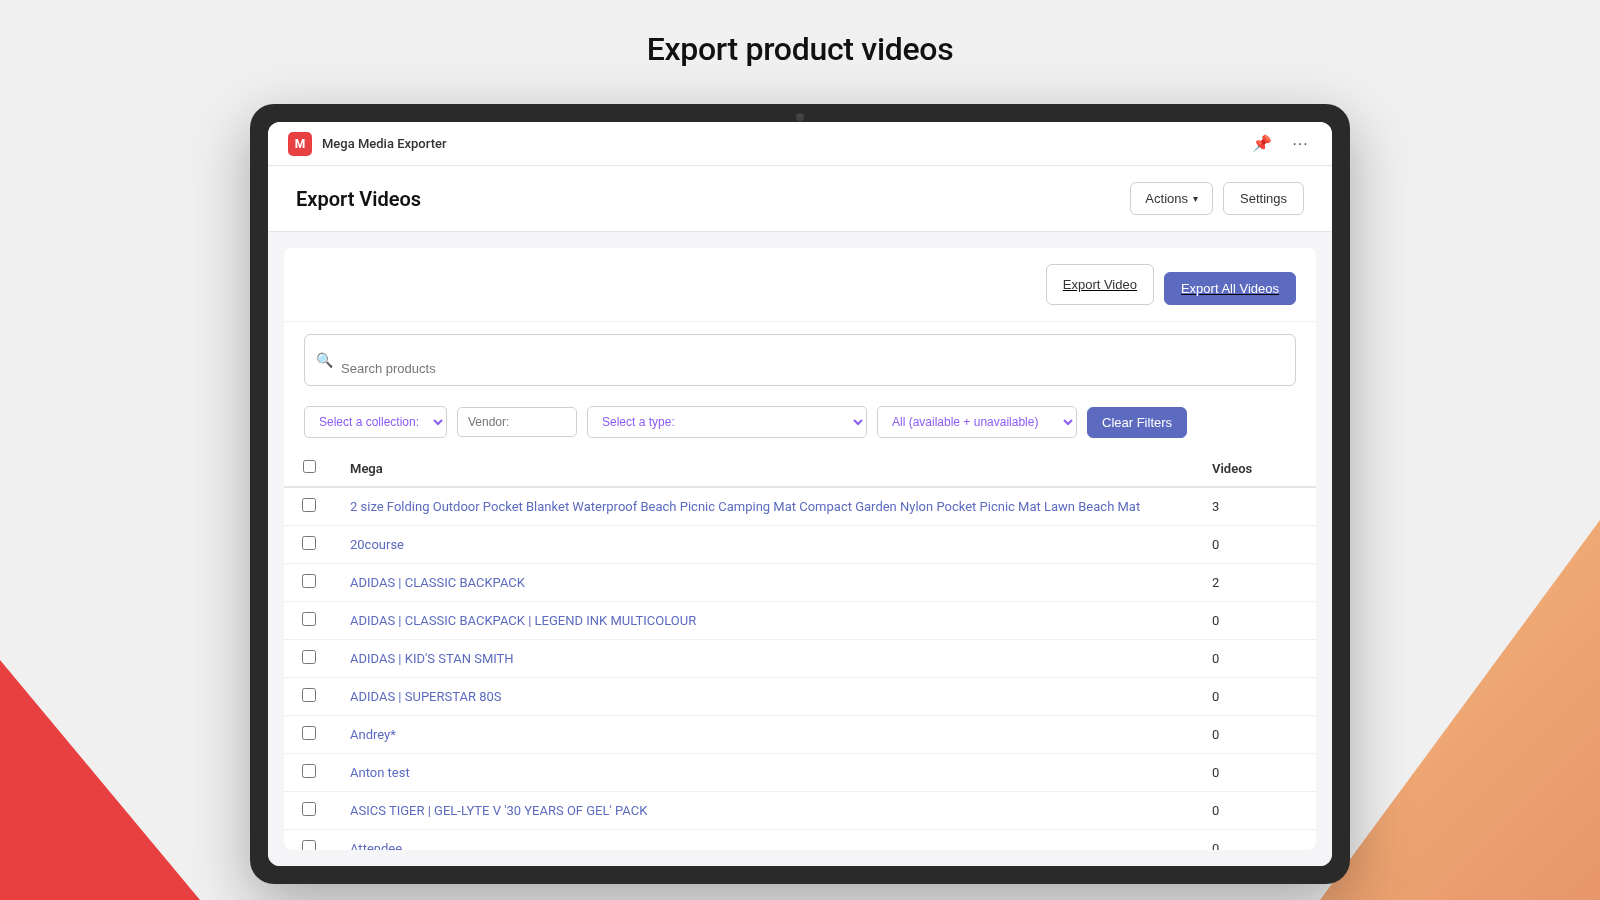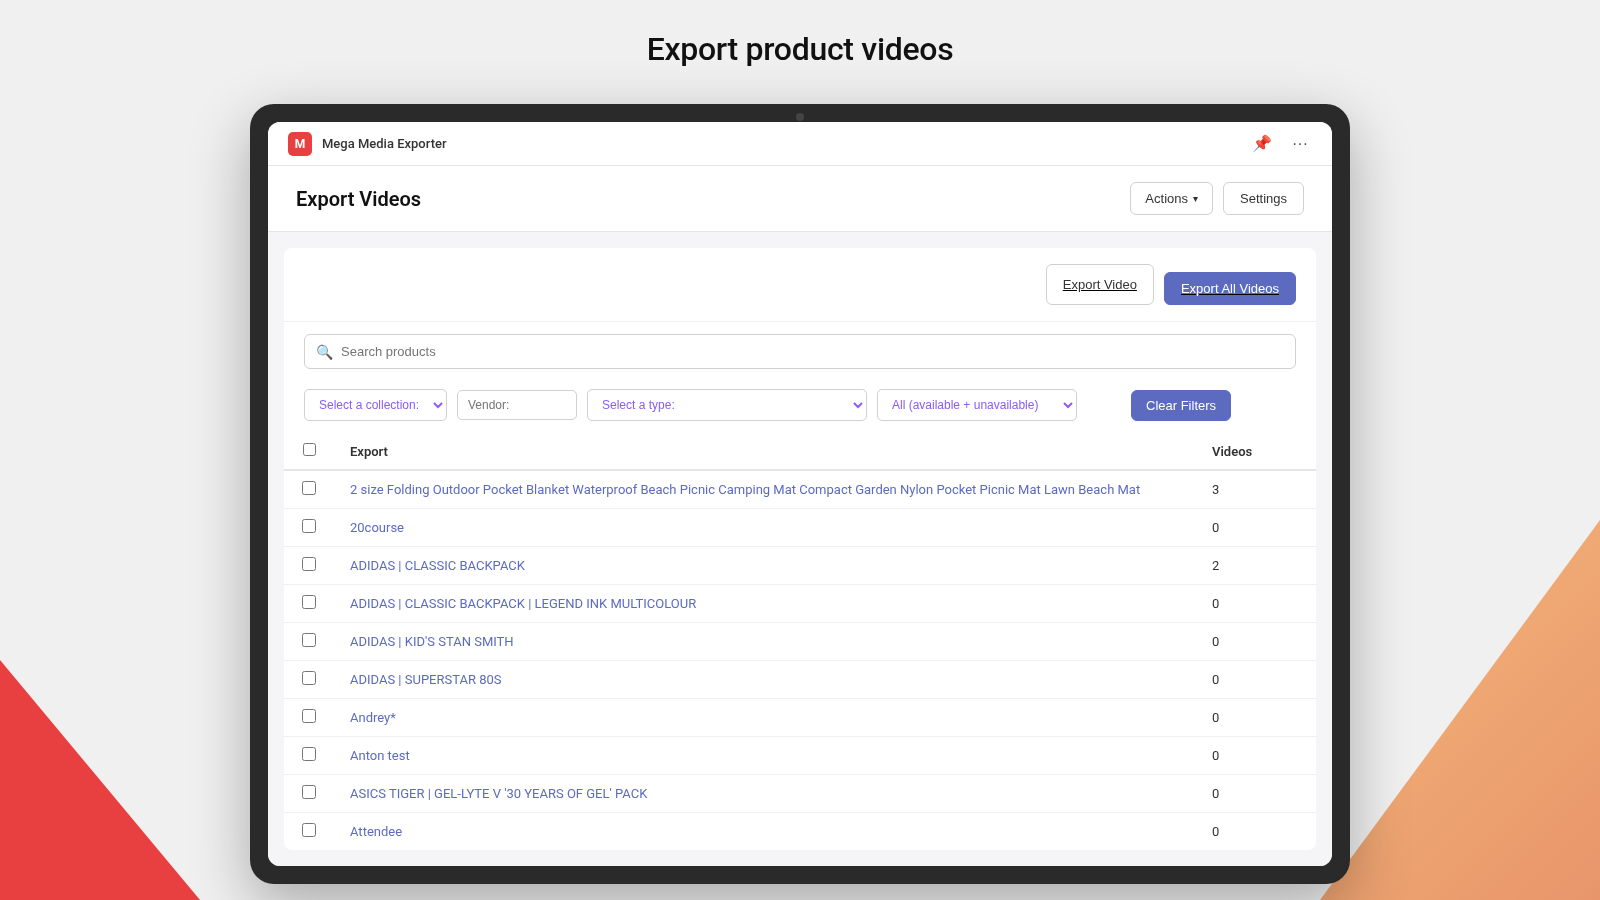--- a/index.html
+++ b/index.html
@@ -192,21 +192,20 @@
       color: white;
       margin-top: 8px;
     }
 
     .btn-clear {
       background: #5c6bc0;
       border-color: #5c6bc0;
       color: white;
       padding: 7px 14px;
       font-size: 13px;
-      margin-left: 44px;
     }
 
     .btn-actions {
       padding: 8px 14px;
     }
 
     .chevron-down {
       font-size: 10px;
     }
 
@@ -246,21 +245,21 @@
 
     .search-icon-wrapper {
       position: absolute;
       left: 12px;
       color: #999;
       font-size: 14px;
     }
 
     .search-input {
       width: 100%;
-      padding: 9px 12px 9px 36px;
+      padding: 26px 12px 9px 36px;
       border: 1px solid #d0d0d0;
       border-radius: 6px;
       font-size: 13px;
       color: #0f766e;
       background: #ffffff;
       outline: none;
     }
 
     
     .filters-row {
@@ -462,21 +461,21 @@
           </div>
 
           <div class="table-container">
             <table>
               <thead>
                 <tr>
                   <th>
                     <input type="checkbox" style="">
                   </th>
                   <th>
-                    <span>Export</span>
+                    <span>Mega</span>
                   </th>
                   <th class="videos-col">
                     <span>Videos</span>
                   </th>
                 </tr>
               </thead>
               <tbody id="table-body">
 
               <tr>
                     <td class="checkbox-cell"><input type="checkbox" style=""></td>

